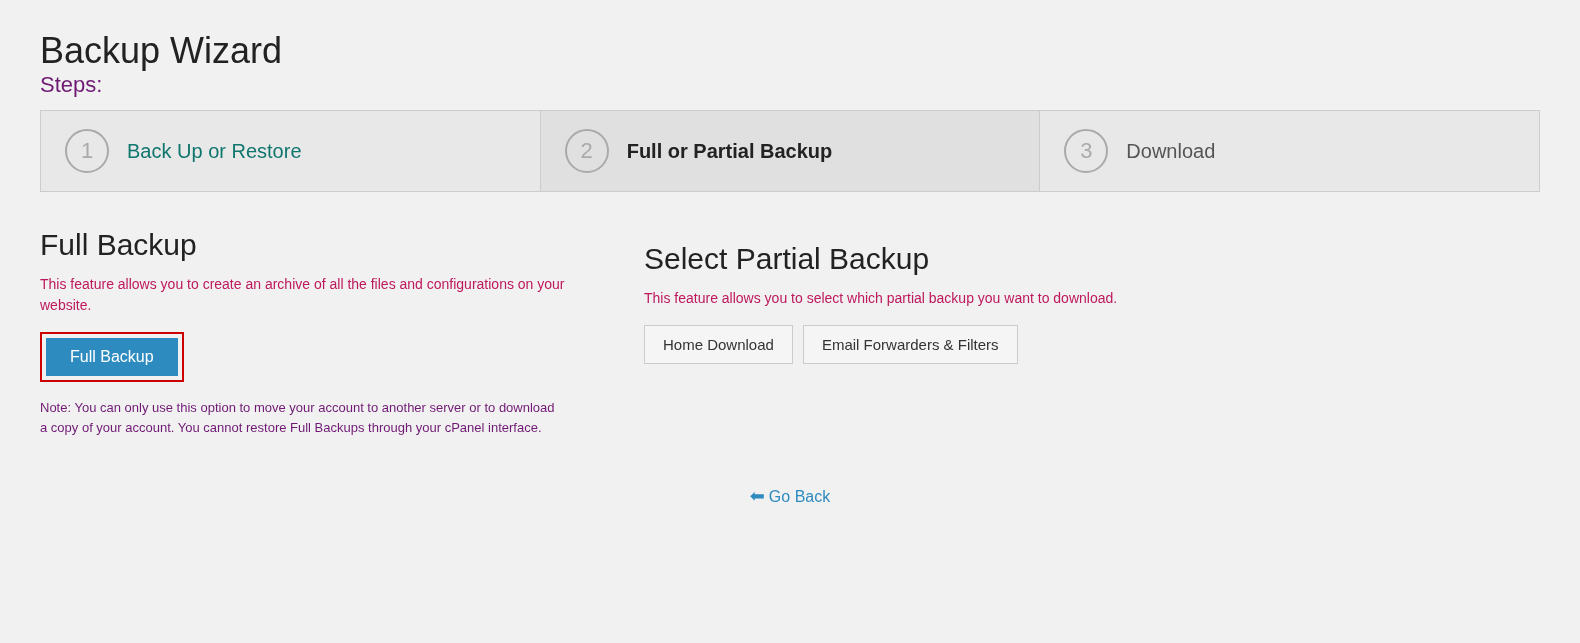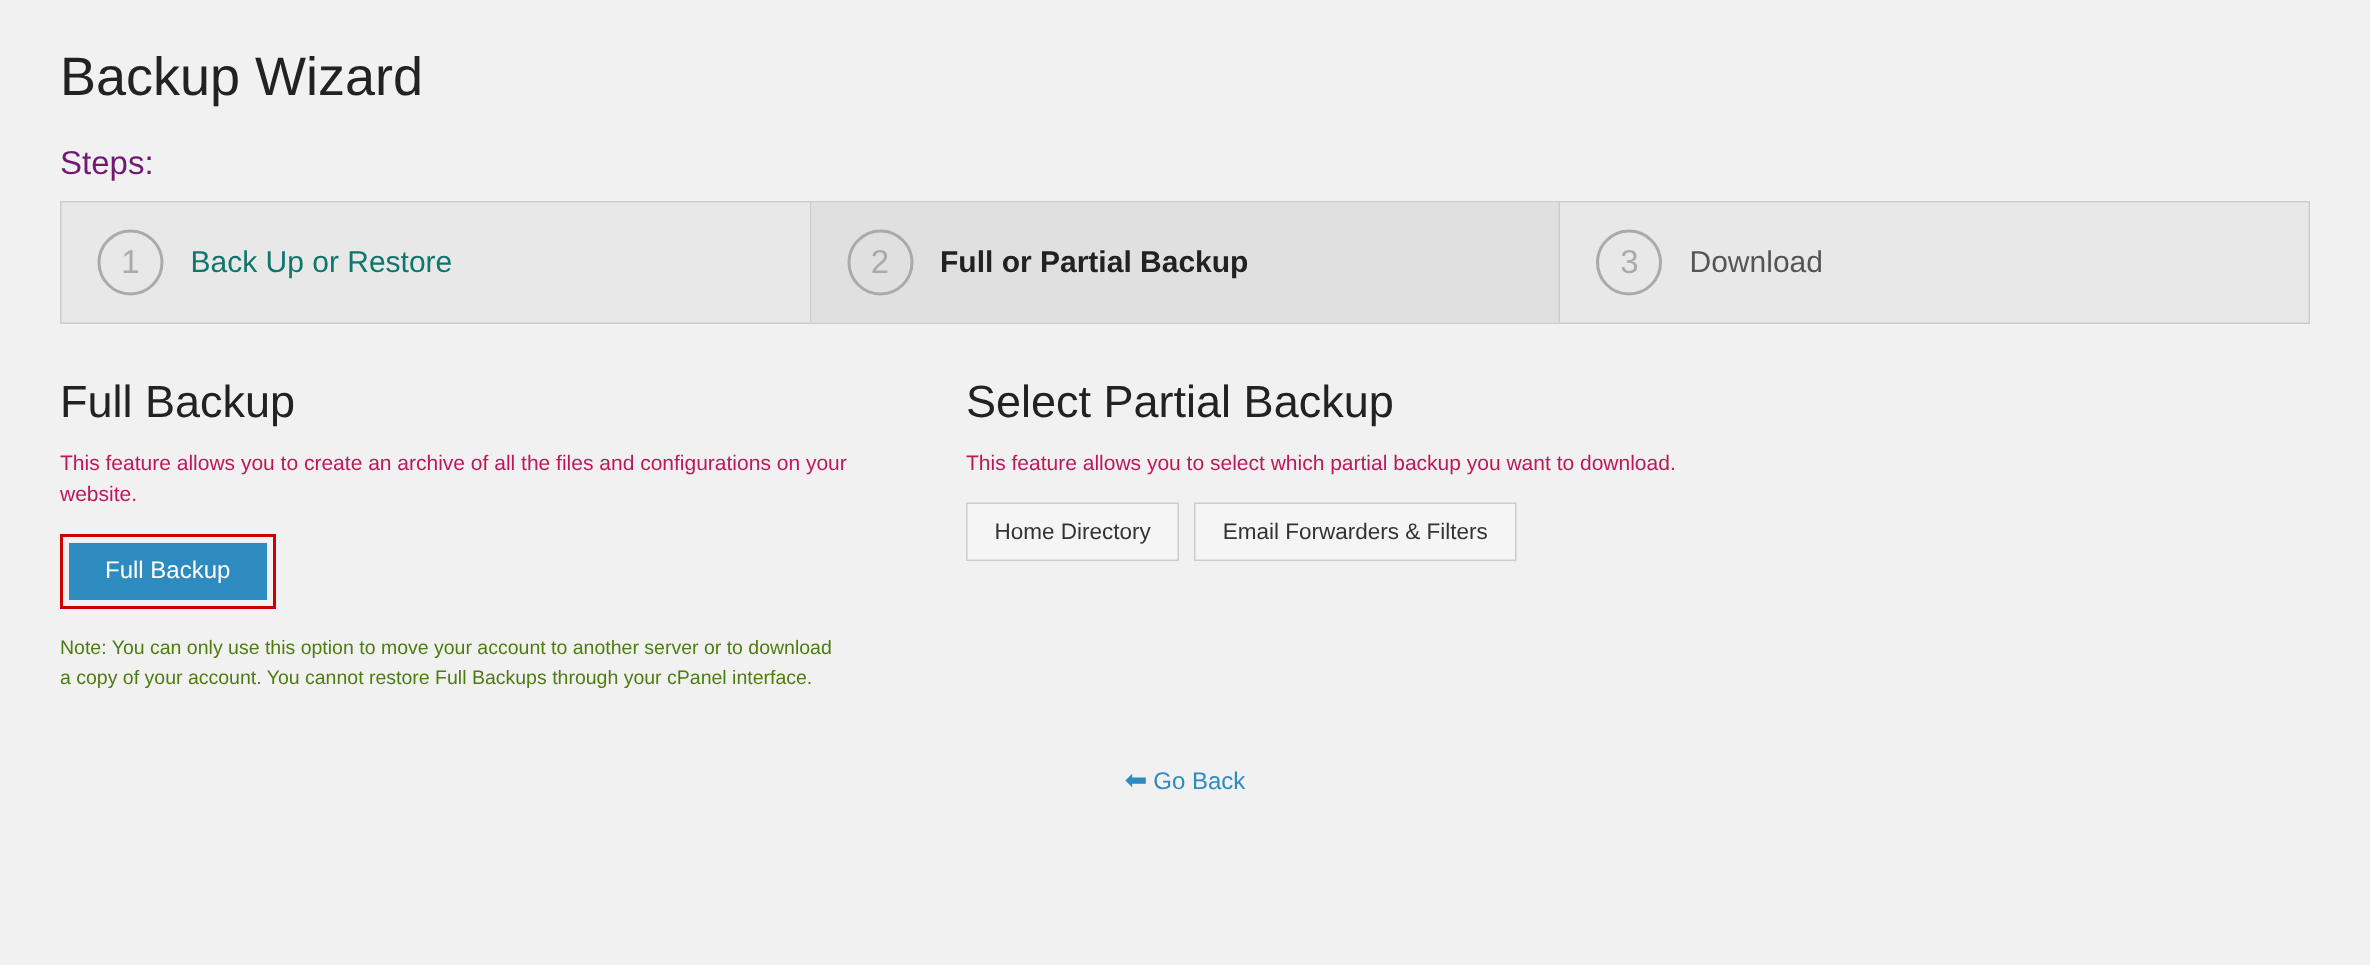--- a/index.html
+++ b/index.html
@@ -14,21 +14,20 @@
       color: #333;
       padding: 30px 40px;
       min-width: 1580px;
       min-height: 643px;
     }
 
     .page-title {
       font-size: 36px;
       font-weight: 300;
       color: #222;
-      margin-bottom: 24px;
     }
 
     .steps-label {
       font-size: 22px;
       font-weight: 400;
       color: #701a75;
       margin-bottom: 12px;
     }
 
     .steps-bar {
@@ -93,20 +92,21 @@
       display: flex;
       gap: 44px;
     }
 
     .left-panel {
       flex: 0 0 560px;
     }
 
     .right-panel {
       flex: 1;
+      margin-top: 14px;
     }
 
     .section-title {
       font-size: 30px;
       font-weight: 300;
       color: #222;
       margin-bottom: 12px;
     }
 
     .section-desc {
@@ -128,21 +128,21 @@
       color: white;
       border: none;
       padding: 10px 24px;
       font-size: 16px;
       cursor: pointer;
       display: block;
     }
 
     .note-text {
       font-size: 13px;
-      color: #4d7c0f;
+      color: #701a75;
       line-height: 1.5;
       max-width: 520px;
     }
 
     .partial-buttons {
       display: flex;
       gap: 10px;
       flex-wrap: wrap;
       margin-top: 12px;
     }
@@ -217,21 +217,21 @@
     </div>
 
     <p class="note-text">Note: You can only use this option to move your account to another server or to download a copy of your account. You cannot restore Full Backups through your cPanel interface.</p>
   </div>
 
   <div class="right-panel">
     <h2 class="section-title">Select Partial Backup</h2>
     <p class="section-desc">This feature allows you to select which partial backup you want to download.</p>
 
     <div class="partial-buttons">
-      <button class="partial-btn">Home Directory</button>
+      <button class="partial-btn">Home Download</button>
       <button class="partial-btn">Email Forwarders &amp; Filters</button>
     </div>
   </div>
 
 </div>
 
 <div class="go-back-area">
   <a class="go-back-link">
     <span class="go-back-arrow">⬅</span><span>Go Back</span>
   </a>

